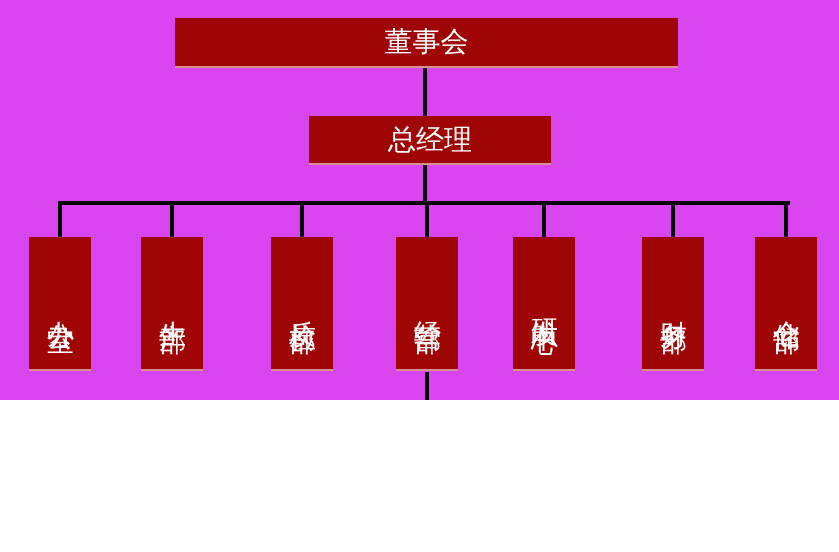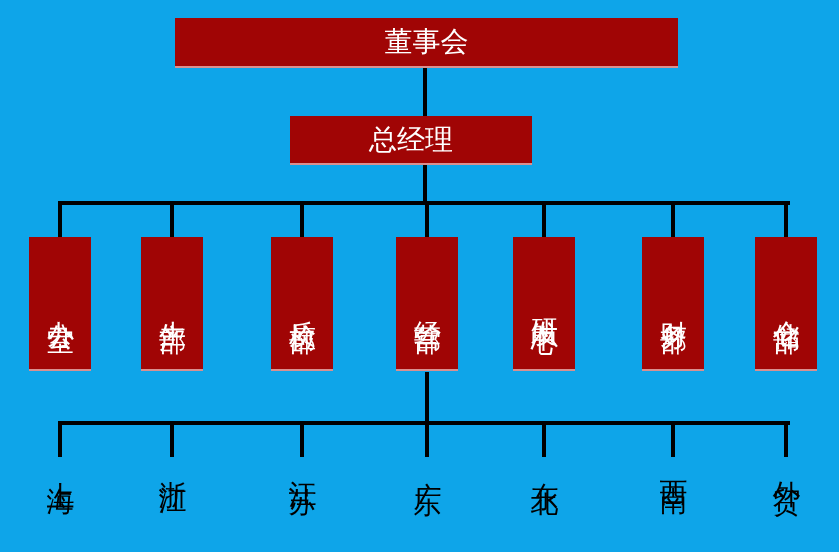--- a/index.html
+++ b/index.html
@@ -3,37 +3,37 @@
 <meta charset="utf-8">
 <style>
   html, body { margin: 0; padding: 0; }
   body {
     font-family: "Liberation Sans", "DejaVu Sans", sans-serif;
     background: #ffffff;
   }
   .canvas {
     position: relative;
     width: 839px;
-    height: 552px;
-    background: #0ea5e9;
+    height: 400px;
+    background: #d946ef;
     overflow: hidden;
   }
   
   .node {
     position: absolute;
     background: #a00505;
     color: #ffffff;
     display: flex;
     align-items: center;
     justify-content: center;
     border-bottom: 2px solid #d99090;
     box-sizing: border-box;
   }
   .node-board   { left: 175px; top: 18px;  width: 503px; height: 50px; font-size: 28px; }
-  .node-manager { left: 290px; top: 116px; width: 242px; height: 49px; font-size: 28px; }
+  .node-manager { left: 309px; top: 116px; width: 242px; height: 49px; font-size: 28px; }
   .dept {
     top: 237px;
     width: 62px;
     height: 134px;
     font-size: 27px;
   }
   .vtext {
     writing-mode: vertical-rl;
     text-orientation: upright;
     letter-spacing: 3px;

